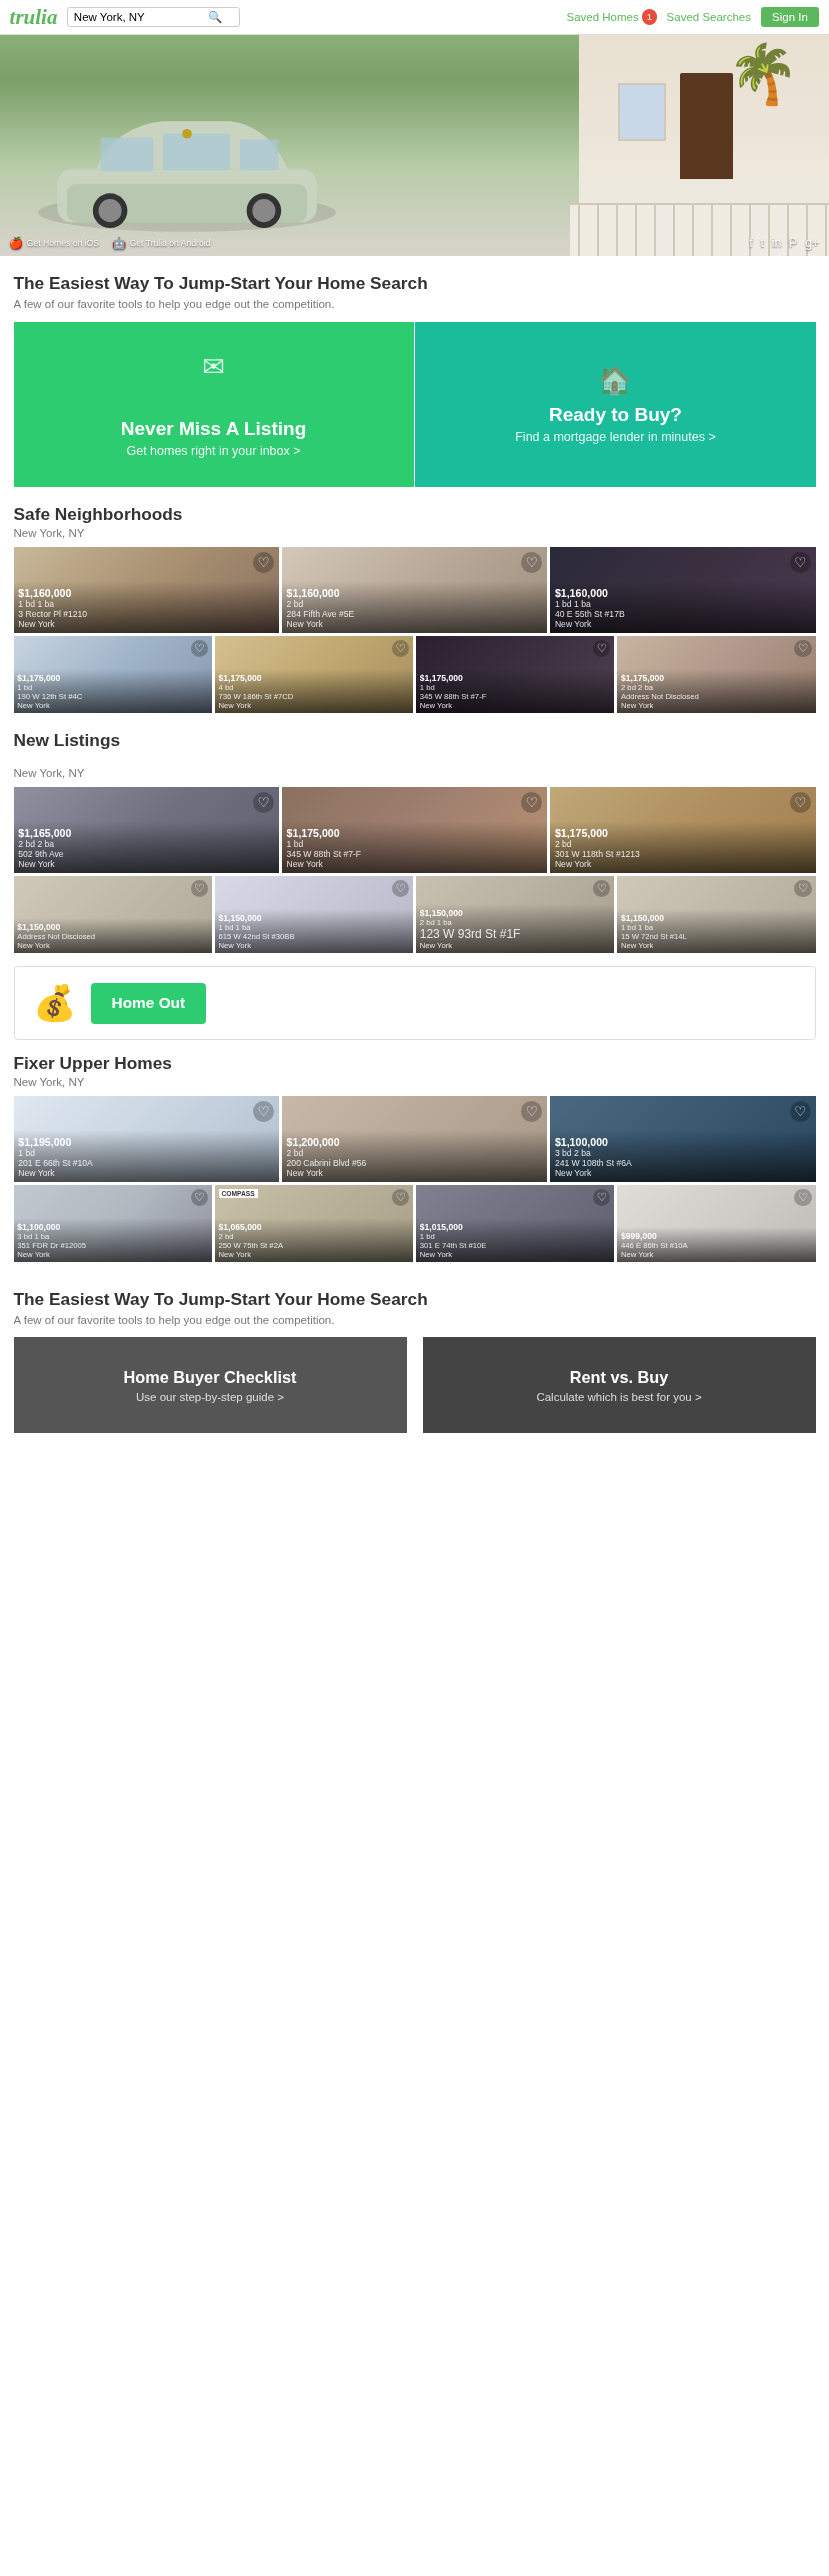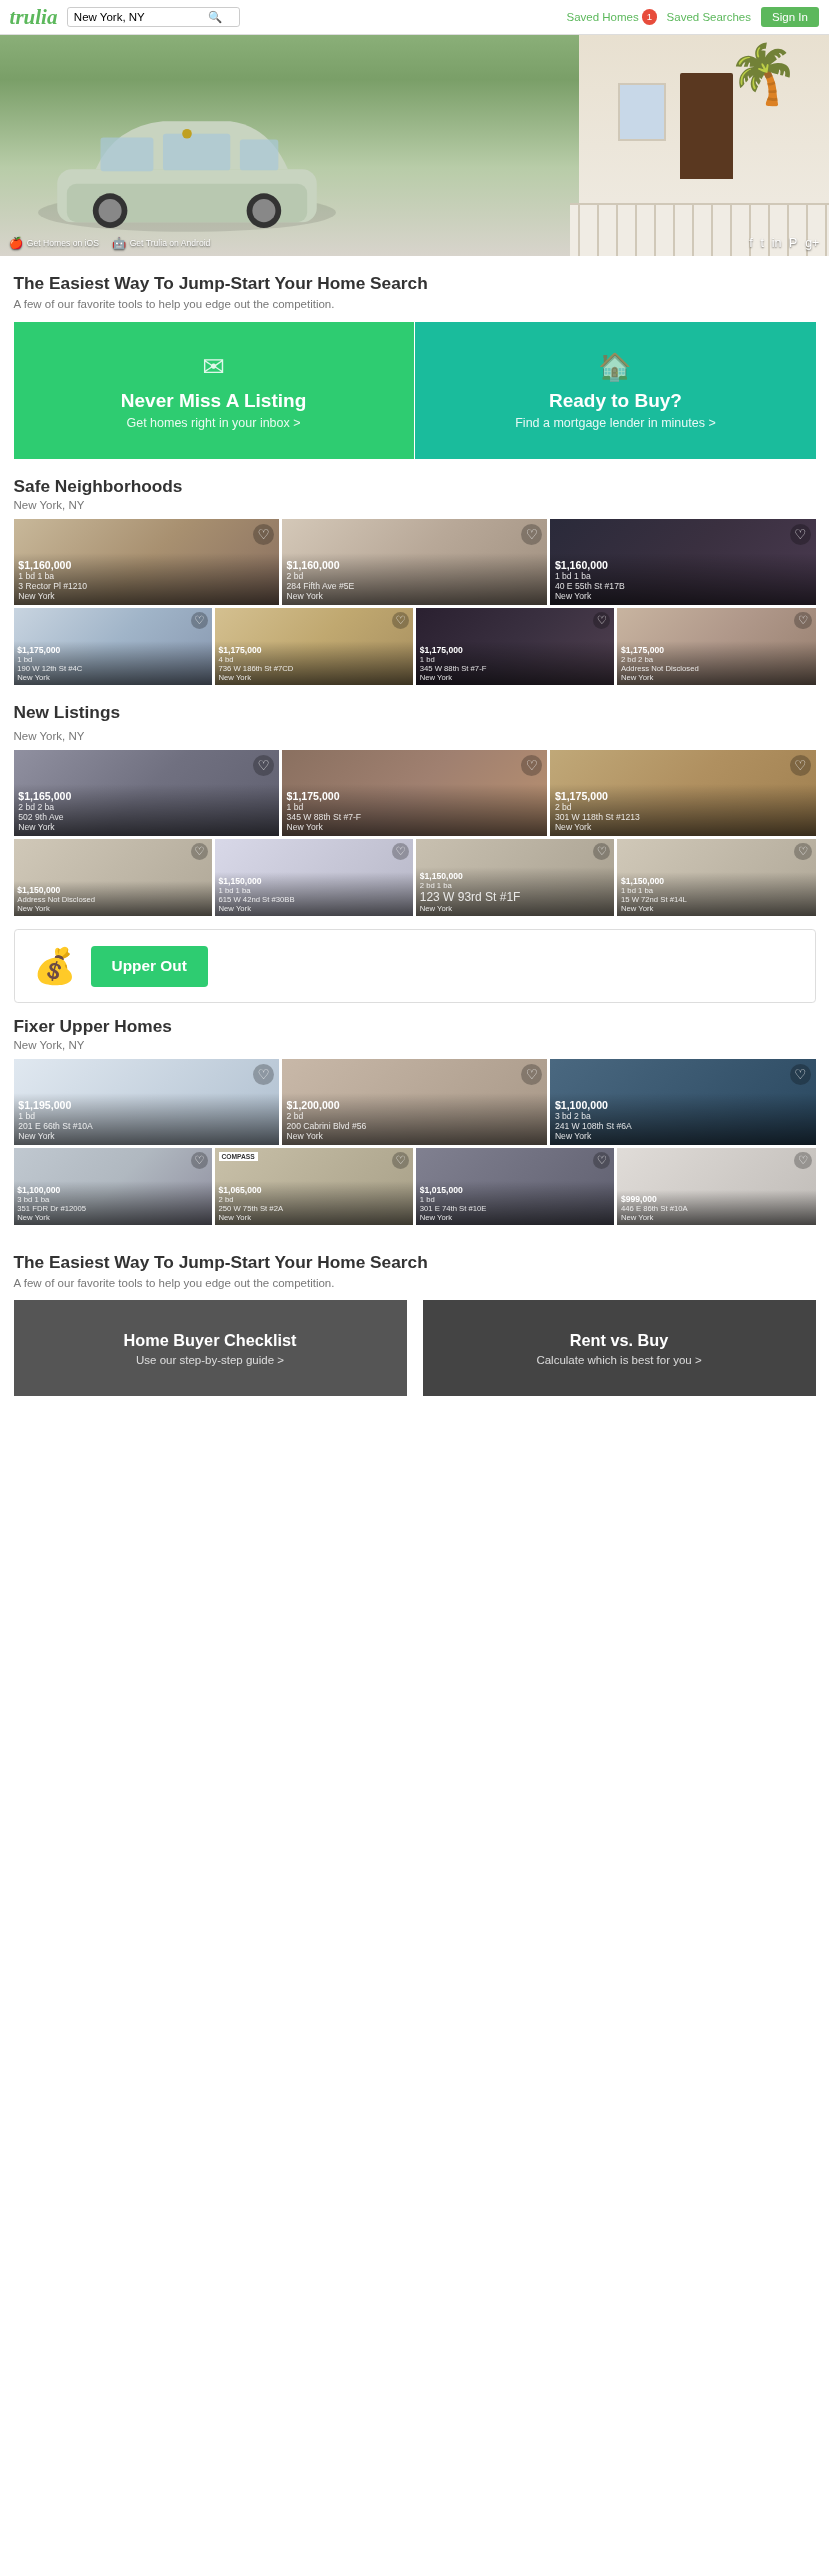--- a/index.html
+++ b/index.html
@@ -93,21 +93,21 @@
     <span style="color:#fff; font-size:12.5px; text-shadow:0 1px 1.9px rgba(0,0,0,0.6);">g+</span>
   </div>
 </div>
 
 <div style="padding:17.3px 13.5px 13.5px;">
   <h2 style="font-size:17.3px; font-weight:bold; color:#333; margin-bottom:3.8px;">The Easiest Way To Jump-Start Your Home Search</h2>
   <p style="font-size:11.5px; color:#777; margin-bottom:11.5px;">A few of our favorite tools to help you edge out the competition.</p>
   <div style="display:grid; grid-template-columns:1fr 1fr; gap:1.9px;">
     <div style="background:#2ecc71; padding:29px 19px; display:flex; flex-direction:column; align-items:center; justify-content:center; min-height:115px; cursor:pointer;">
       <span style="font-size:27px; color:rgba(255,255,255,0.85); margin-bottom:7.7px;">✉</span>
-      <div style="color:#fff; font-size:19px; font-weight:bold; text-align:center;">Never Miss A Listing</div>
+      <div style="color:#fff; font-size:19px; font-weight:bold; text-align:center;margin-top:28px;">Never Miss A Listing</div>
       <div style="color:rgba(255,255,255,0.9); font-size:12.5px; text-align:center; margin-top:3.8px;">Get homes right in your inbox &gt;</div>
     </div>
     <div style="background:#1abc9c; padding:29px 19px; display:flex; flex-direction:column; align-items:center; justify-content:center; min-height:115px; cursor:pointer;">
       <span style="font-size:27px; color:rgba(255,255,255,0.6); margin-bottom:7.7px;">🏠</span>
       <div style="color:#fff; font-size:19px; font-weight:bold; text-align:center;">Ready to Buy?</div>
       <div style="color:rgba(255,255,255,0.9); font-size:12.5px; text-align:center; margin-top:3.8px;">Find a mortgage lender in minutes &gt;</div>
     </div>
   </div>
 </div>
 
@@ -186,21 +186,21 @@
         <div style="color:#fff;font-size:8.6px;font-weight:bold;">$1,175,000</div>
         <div style="color:rgba(255,255,255,0.85);font-size:7.7px;">2 bd 2 ba</div>
         <div style="color:rgba(255,255,255,0.85);font-size:7.7px;">Address Not Disclosed</div>
         <div style="color:rgba(255,255,255,0.85);font-size:7.7px;">New York</div>
       </div>
     </div>
   </div>
 </div>
 
 <div style="padding:3.8px 13.5px 0;">
-  <h2 style="font-size:17.3px; font-weight:bold; color:#333; margin-bottom:7px;">New Listings</h2>
+  <h2 style="font-size:17.3px; font-weight:bold; color:#333; margin-bottom:16px;">New Listings</h2>
   <p style="font-size:11.5px; color:#777; margin-bottom:7.7px;">New York, NY</p>
 
   <div style="display:grid; grid-template-columns:repeat(3,1fr); gap:2.9px; margin-bottom:2.9px;">
     <div style="position:relative; overflow:hidden; cursor:pointer;">
       <div style="width:100%; height:86px;" class="img-new1"></div>
       <div style="position:absolute;top:4.8px;right:4.8px;color:rgba(255,255,255,0.8);font-size:13.5px;background:rgba(0,0,0,0.25);border-radius:50%;width:21px;height:21px;display:flex;align-items:center;justify-content:center;">♡</div>
       <div style="position:absolute;bottom:0;left:0;right:0;background:linear-gradient(transparent,rgba(0,0,0,0.65));padding:5.8px 4.8px 3.8px;">
         <div style="color:#fff;font-size:10.6px;font-weight:bold;">$1,165,000</div>
         <div style="color:rgba(255,255,255,0.85);font-size:8.6px;">2 bd 2 ba</div>
         <div style="color:rgba(255,255,255,0.85);font-size:8.6px;">502 9th Ave</div>
@@ -268,21 +268,21 @@
         <div style="color:rgba(255,255,255,0.85);font-size:7.7px;">1 bd 1 ba</div>
         <div style="color:rgba(255,255,255,0.85);font-size:7.7px;">15 W 72nd St #14L</div>
         <div style="color:rgba(255,255,255,0.85);font-size:7.7px;">New York</div>
       </div>
     </div>
   </div>
 </div>
 
 <div style="margin:9.6px 13.5px; border:1px solid #ddd; border-radius:3.8px; display:flex; align-items:center; padding:15.4px 19px; gap:13.5px;">
   <span style="font-size:35px; color:#aaa;">💰</span>
-  <button style="background:#2ecc71; color:#fff; border:none; padding:11.5px 21px; border-radius:3.8px; font-size:15.4px; font-weight:bold; cursor:pointer;">Upper Out</button>
+  <button style="background:#2ecc71; color:#fff; border:none; padding:11.5px 21px; border-radius:3.8px; font-size:15.4px; font-weight:bold; cursor:pointer;">Home Out</button>
 </div>
 
 <div style="padding:3.8px 13.5px 0;">
   <h2 style="font-size:17.3px; font-weight:bold; color:#333; margin-bottom:1.9px;">Fixer Upper Homes</h2>
   <p style="font-size:11.5px; color:#777; margin-bottom:7.7px;">New York, NY</p>
 
   <div style="display:grid; grid-template-columns:repeat(3,1fr); gap:2.9px; margin-bottom:2.9px;">
     <div style="position:relative; overflow:hidden; cursor:pointer;">
       <div style="width:100%; height:86px;" class="img-fix1"></div>
       <div style="position:absolute;top:4.8px;right:4.8px;color:rgba(255,255,255,0.8);font-size:13.5px;background:rgba(0,0,0,0.25);border-radius:50%;width:21px;height:21px;display:flex;align-items:center;justify-content:center;">♡</div>

